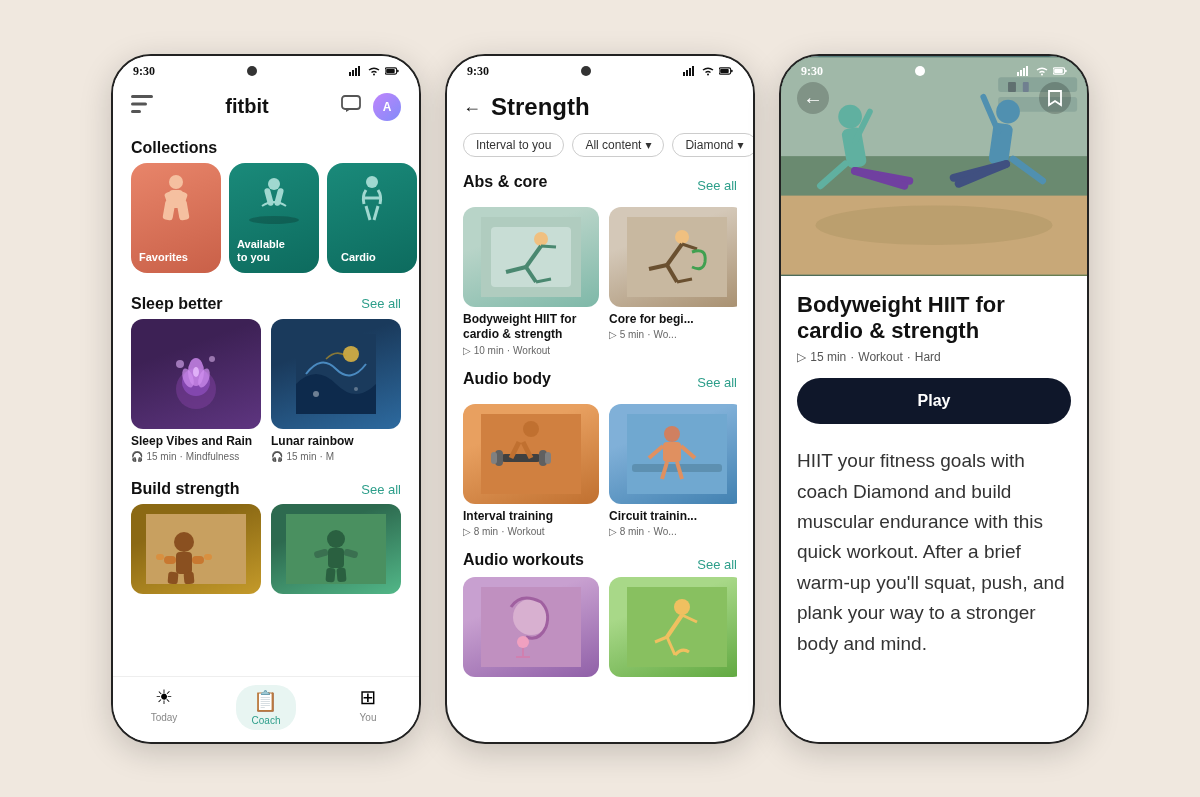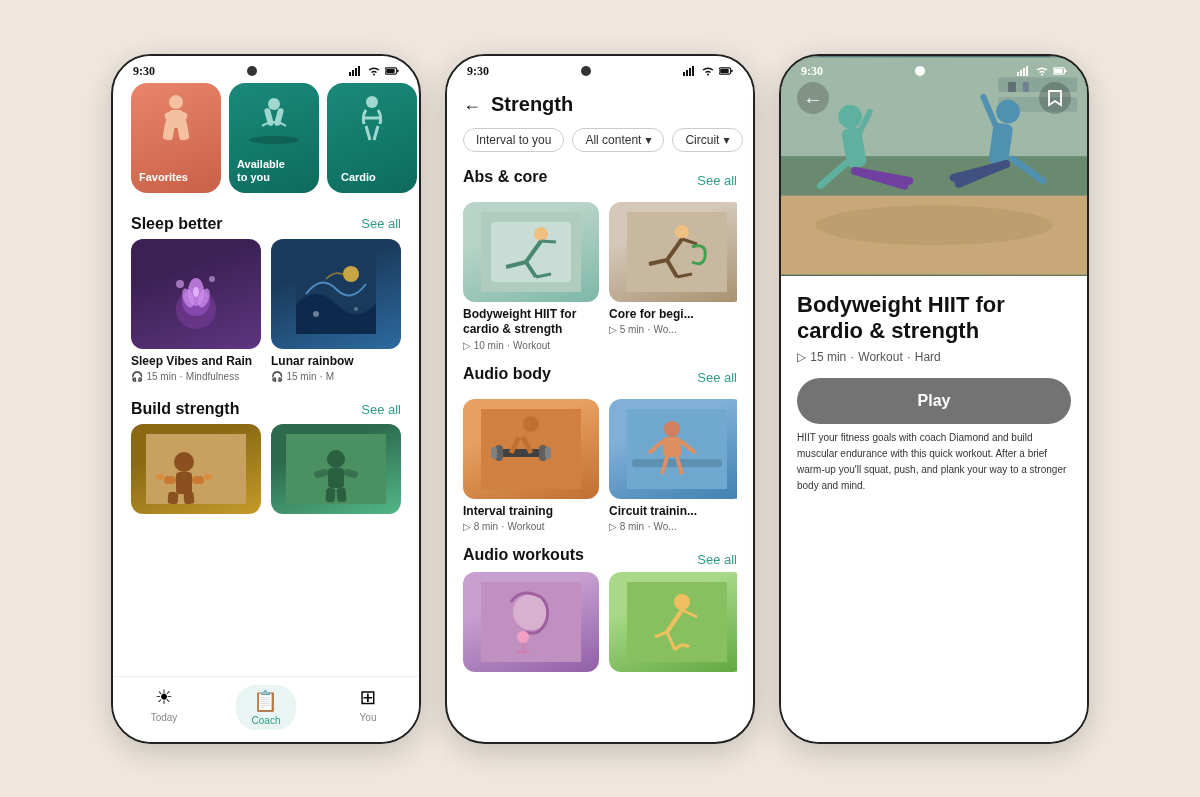--- a/index.html
+++ b/index.html
@@ -226,21 +226,21 @@
 
     
     .phone2-header {
       display: flex;
       align-items: center;
       padding: 10px 16px 8px;
       gap: 10px;
       background: #fff;
     }
     .back-btn { font-size: 18px; cursor: pointer; color: #111; }
-    .page-title-large { font-size: 20px; font-weight: 700; color: #111; }
+    .page-title-large { font-size: 24px; font-weight: 700; color: #111; }
 
     .filter-row {
       display: flex;
       gap: 8px;
       padding: 4px 16px 10px;
       overflow-x: auto;
     }
     .filter-row::-webkit-scrollbar { display: none; }
     .filter-chip {
       flex-shrink: 0;
@@ -310,32 +310,32 @@
       flex: 1;
       overflow-y: auto;
       background: #fff;
       padding: 16px;
     }
     .phone3-body::-webkit-scrollbar { display: none; }
     .workout-detail-title { font-size: 22px; font-weight: 700; color: #111; margin-bottom: 6px; line-height: 1.2; }
     .workout-detail-meta { font-size: 12px; color: #555; display: flex; align-items: center; gap: 4px; margin-bottom: 14px; }
     .play-button {
       width: 100%;
-      background: #737373;
+      background: #0f172a;
       color: #fff;
       border: none;
       border-radius: 28px;
       padding: 14px;
       font-size: 16px;
       font-weight: 600;
       cursor: pointer;
       text-align: center;
-      margin-bottom: 6px;
-    }
-    .workout-description { font-size: 10px; color: #333; line-height: 1.6; }
+      margin-bottom: 22px;
+    }
+    .workout-description { font-size: 19px; color: #333; line-height: 1.6; }
   </style>
 </head>
 <body>
 
 <div class="phone">
 
   <div class="status-bar">
     <span class="time">9:30</span>
     <div class="camera-dot"></div>
     <div class="status-icons">
@@ -353,21 +353,43 @@
       <svg viewBox="0 0 18 10" fill="currentColor">
           <rect x="0" y="1" width="15" height="8" rx="2" fill="none" stroke="currentColor" stroke-width="1.5"></rect>
           <rect x="15.5" y="3.5" width="2" height="3" rx="1"></rect>
           <rect x="1.5" y="2.5" width="11" height="5" rx="1"></rect>
         </svg>
     </div>
   </div>
 
   <div class="phone-content">
 
-
+    <div class="phone1-header">
+      <div style="font-size:20px;color:#555;">
+        <svg width="22" height="18" viewBox="0 0 22 18" fill="currentColor">
+            <rect y="0" width="22" height="3" rx="1.5"></rect>
+            <rect y="7.5" width="16" height="3" rx="1.5"></rect>
+            <rect y="15" width="10" height="3" rx="1.5"></rect>
+          </svg>
+      </div>
+      <span class="fitbit-title">fitbit</span>
+      <div class="header-icons">
+        <span style="font-size:18px;color:#555;">
+          <svg width="20" height="18" viewBox="0 0 20 18" fill="none" stroke="#555" stroke-width="1.8">
+              <rect x="1" y="1" width="18" height="13" rx="3"></rect>
+              <path d="M5 14 L5 17 L10 14" fill="#555" stroke="none"></path>
+            </svg>
+        </span>
+        <div class="avatar-circle">A</div>
+      </div>
+    </div>
+
+    <div class="section-header">
+      <span class="section-title">Collections</span>
+    </div>
     <div class="collections-row">
       <div class="collection-card salmon">
         <div class="card-illustration">
           <svg width="60" height="60" viewBox="0 0 60 60">
             <circle cx="30" cy="14" r="7" fill="#f5c0a0"></circle>
             <rect x="23" y="22" width="14" height="18" rx="4" fill="#f5c0a0"></rect>
             <rect x="20" y="24" width="8" height="14" rx="3" fill="#f5c0a0" transform="rotate(-20,24,31)"></rect>
             <rect x="32" y="24" width="8" height="14" rx="3" fill="#f5c0a0" transform="rotate(20,36,31)"></rect>
             <rect x="18" y="32" width="10" height="20" rx="3" fill="#f5c0a0" transform="rotate(10,23,42)"></rect>
             <rect x="32" y="32" width="10" height="20" rx="3" fill="#f5c0a0" transform="rotate(-10,37,42)"></rect>
@@ -538,21 +560,21 @@
 
   <div class="filter-row">
     <div class="filter-chip">
       <span>Interval to you</span>
     </div>
     <div class="filter-chip">
       <span>All content</span>
       <span>▾</span>
     </div>
     <div class="filter-chip">
-      <span>Circuit</span>
+      <span>Diamond</span>
       <span>▾</span>
     </div>
   </div>
 
   <div class="phone-content">
 
     <div class="workout-section">
       <div style="display:flex;justify-content:space-between;align-items:center;margin-bottom:8px;">
         <span class="workout-section-title">Abs &amp; core</span>
         <span class="section-see-all">See all</span>

